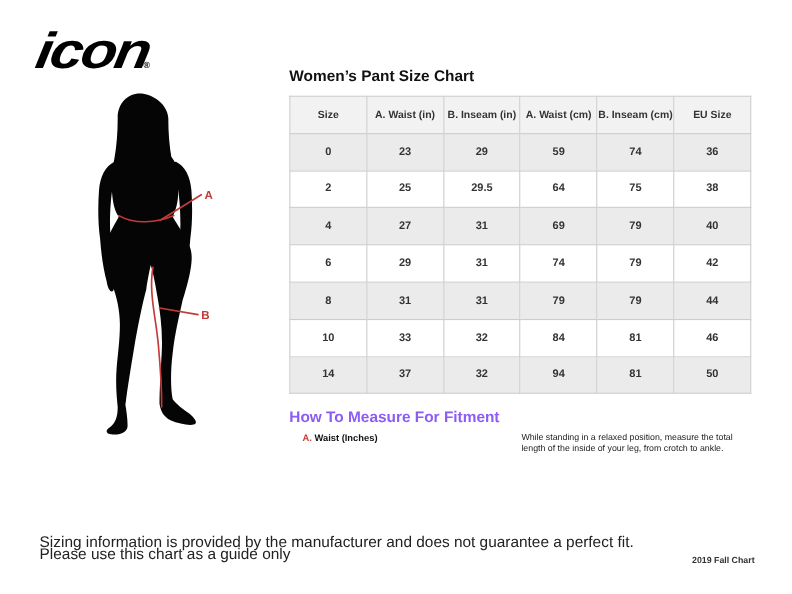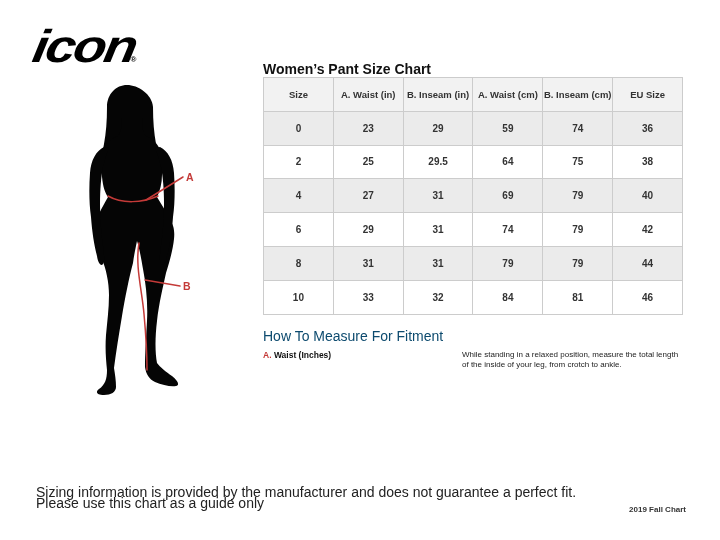--- a/index.html
+++ b/index.html
@@ -43,35 +43,35 @@
   .sil{ fill:#050505; }
   .red-line{ stroke:var(--red); stroke-width:1.5; fill:none; stroke-linecap:round; }
   .red-label{ fill:var(--red); font-weight:bold; font-size:10.5px; font-family:"Liberation Sans",sans-serif; }
 
   
   .content{ position:absolute; left:263px; top:61px; width:420px; }
   .chart-title{ font-size:14px; font-weight:bold; color:#111; }
 
   table{
     border-collapse:collapse; table-layout:fixed;
-    width:420px; 
+    width:420px; margin-top:10px;
     font-size:10px; color:var(--cell-ink);
   }
   th,td{
     border:1px solid var(--border);
     height:33.8px; text-align:center; vertical-align:middle;
     overflow:hidden;
   }
   th{ background:var(--hdr-bg); font-weight:bold; font-size:9.5px; color:#333; }
   tbody tr:nth-child(odd) td{ background:var(--alt-bg); }
   td{ font-weight:bold; font-size:10px; }
 
   .howto{ margin-top:13px; }
-  .howto-title{ font-size:14px; font-weight:normal; color:#0c4a6e; }
-  .howto-cols{ display:flex; margin-top:6px; }
+  .howto-title{ font-size:14px; font-weight:bold; color:#8b5cf6; }
+  .howto-cols{ display:flex; margin-top:6px;margin-left:12px; }
   .howto-item{ font-size:8px; line-height:10px; color:#222; }
   .howto-item.first{ width:199px; flex:0 0 199px; }
   .howto-item.second{ flex:1; }
   .howto-head{ font-weight:bold; font-size:8.5px; margin-bottom:1px; color:#111; }
   .measure-letter{ color:var(--red); font-weight:bold; }
   .howto-desc{ max-width:192px; }
   .howto-item.second .howto-desc{ max-width:225px; }
 
   
   .disclaimer{
@@ -167,20 +167,28 @@
           <td>79</td>
           <td>44</td>
         </tr>
         <tr>
           <td>10</td>
           <td>33</td>
           <td>32</td>
           <td>84</td>
           <td>81</td>
           <td>46</td>
+        </tr>
+        <tr>
+          <td>14</td>
+          <td>37</td>
+          <td>32</td>
+          <td>94</td>
+          <td>81</td>
+          <td>50</td>
         </tr>
       </tbody>
   </table>
 
   <div class="howto">
     <div class="howto-title">How To Measure For Fitment</div>
     <div class="howto-cols">
       <div class="howto-item first">
         <div class="howto-head">
           <span class="measure-letter">A.</span>

